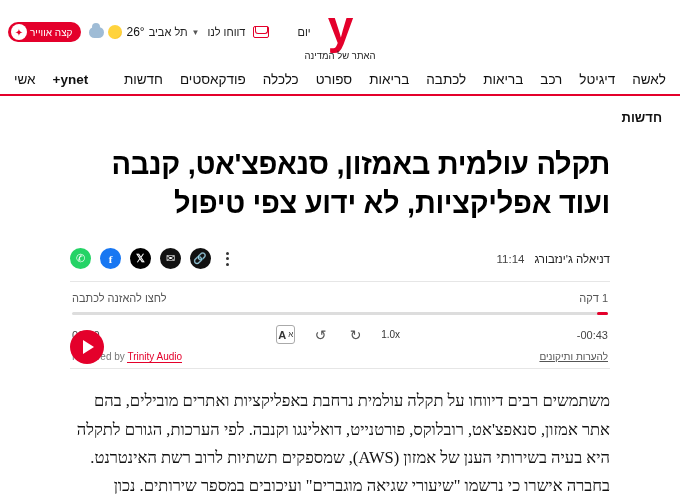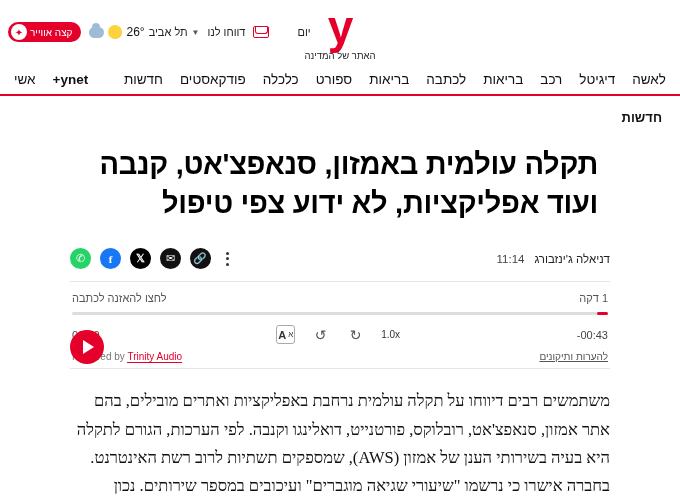--- a/index.html
+++ b/index.html
@@ -136,21 +136,21 @@
     padding: 14px 18px 4px 0;
     text-align: right;
     font-size: 13px;
     font-weight: bold;
     color: #111;
   }
 
   
   .article { padding: 6px 70px 0 70px; }
   h1.headline {
-    margin: 10px 12px 0 0;
+    margin: 10px 0 0 0;
     text-align: right;
     font-size: 29px;
     line-height: 1.33;
     font-weight: bold;
     color: #000;
     letter-spacing: -0.3px;
   }
 
   .byline-row {
     margin-top: 26px;

